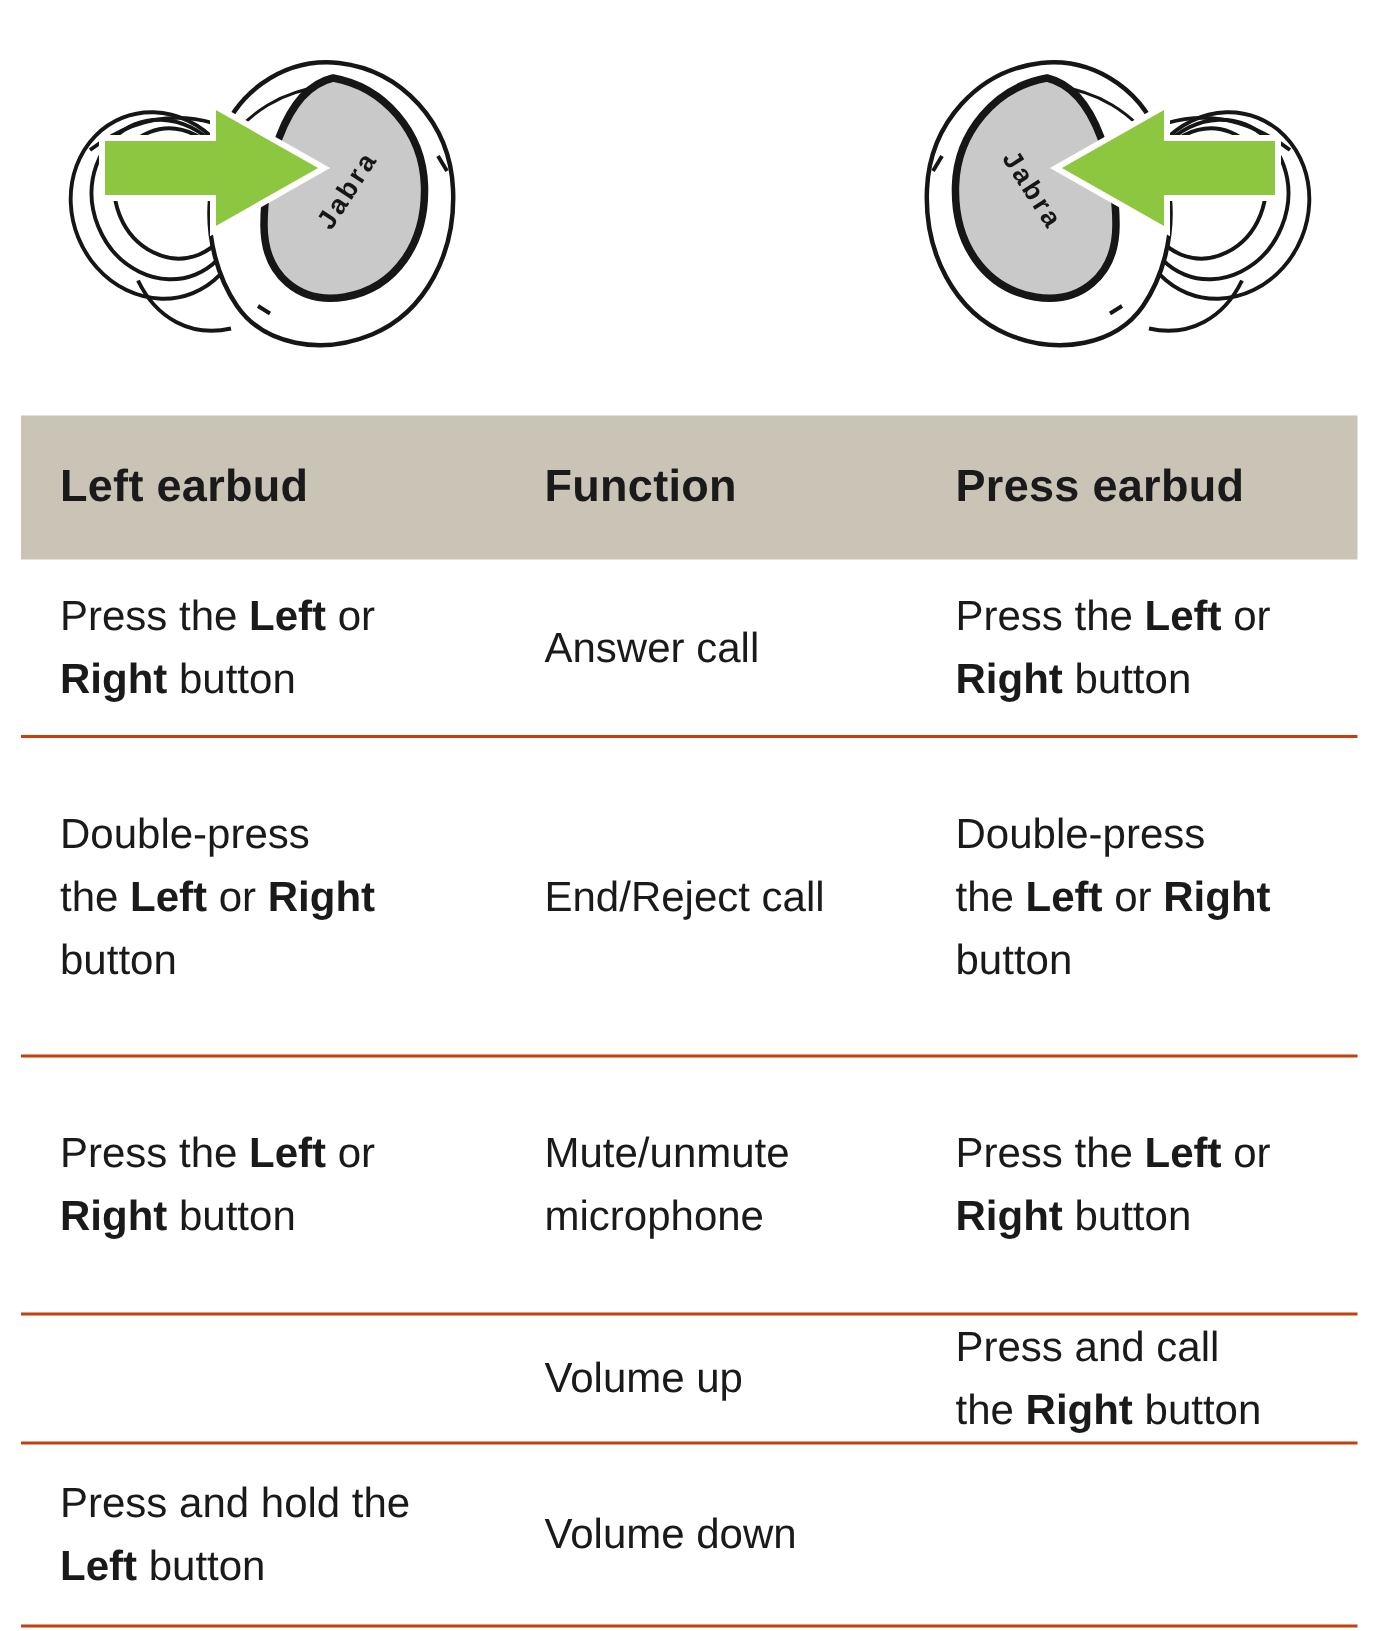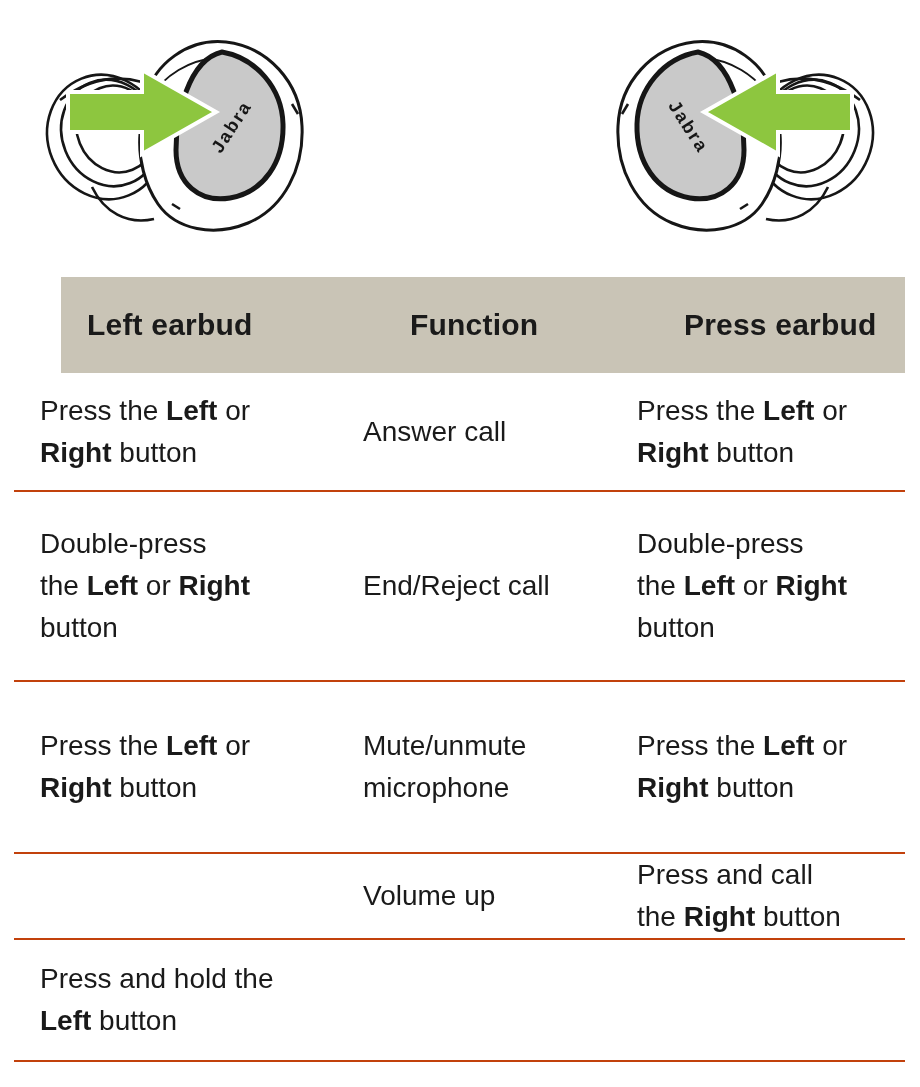--- a/index.html
+++ b/index.html
@@ -25,36 +25,35 @@
   }
 
   
   .controls-table { margin-left: 14px; width: 891px; }
   .thead {
     display: grid;
     grid-template-columns: 323px 274px 294px;
     align-items: center;
     height: 96px;
     background: #c9c4b6;
-    margin-left: 47px;
   }
   .thead .hcell {
     padding-left: 26px;
     font-size: 30px;
     font-weight: 700;
     letter-spacing: 0.2px;
   }
   .tbody .row {
     display: grid;
     grid-template-columns: 323px 274px 294px;
     align-items: center;
     border-bottom: 2px solid #c2410c;
   }
   .tbody .row:nth-child(1) { height: 119px; }
-  .tbody .row:nth-child(2) { height: 190px; }
+  .tbody .row:nth-child(2) { height: 213px; }
   .tbody .row:nth-child(3) { height: 172px; }
   .tbody .row:nth-child(4) { height: 86px; }
   .tbody .row:nth-child(5) { height: 122px; }
   .cell {
     padding-left: 26px;
     padding-right: 6px;
     font-size: 28px;
     line-height: 42px;
     font-weight: 400;
   }
@@ -125,16 +124,17 @@
         <div class="cell"><span>Mute/unmute</span><br><span>microphone</span></div>
         <div class="cell"><span>Press the </span><span class="bold">Left</span><span> or</span><br><span class="bold">Right</span><span> button</span></div>
       </div>
       <div class="row">
         <div class="cell"></div>
         <div class="cell"><span>Volume up</span></div>
         <div class="cell"><span>Press and call</span><br><span>the </span><span class="bold">Right</span><span> button</span></div>
       </div>
       <div class="row">
         <div class="cell"><span>Press and hold the</span><br><span class="bold">Left</span><span> button</span></div>
+        <div class="cell"><span>Volume down</span></div>
         <div class="cell"></div>
       </div>
     </div>
 </div>
 
 </body></html>

